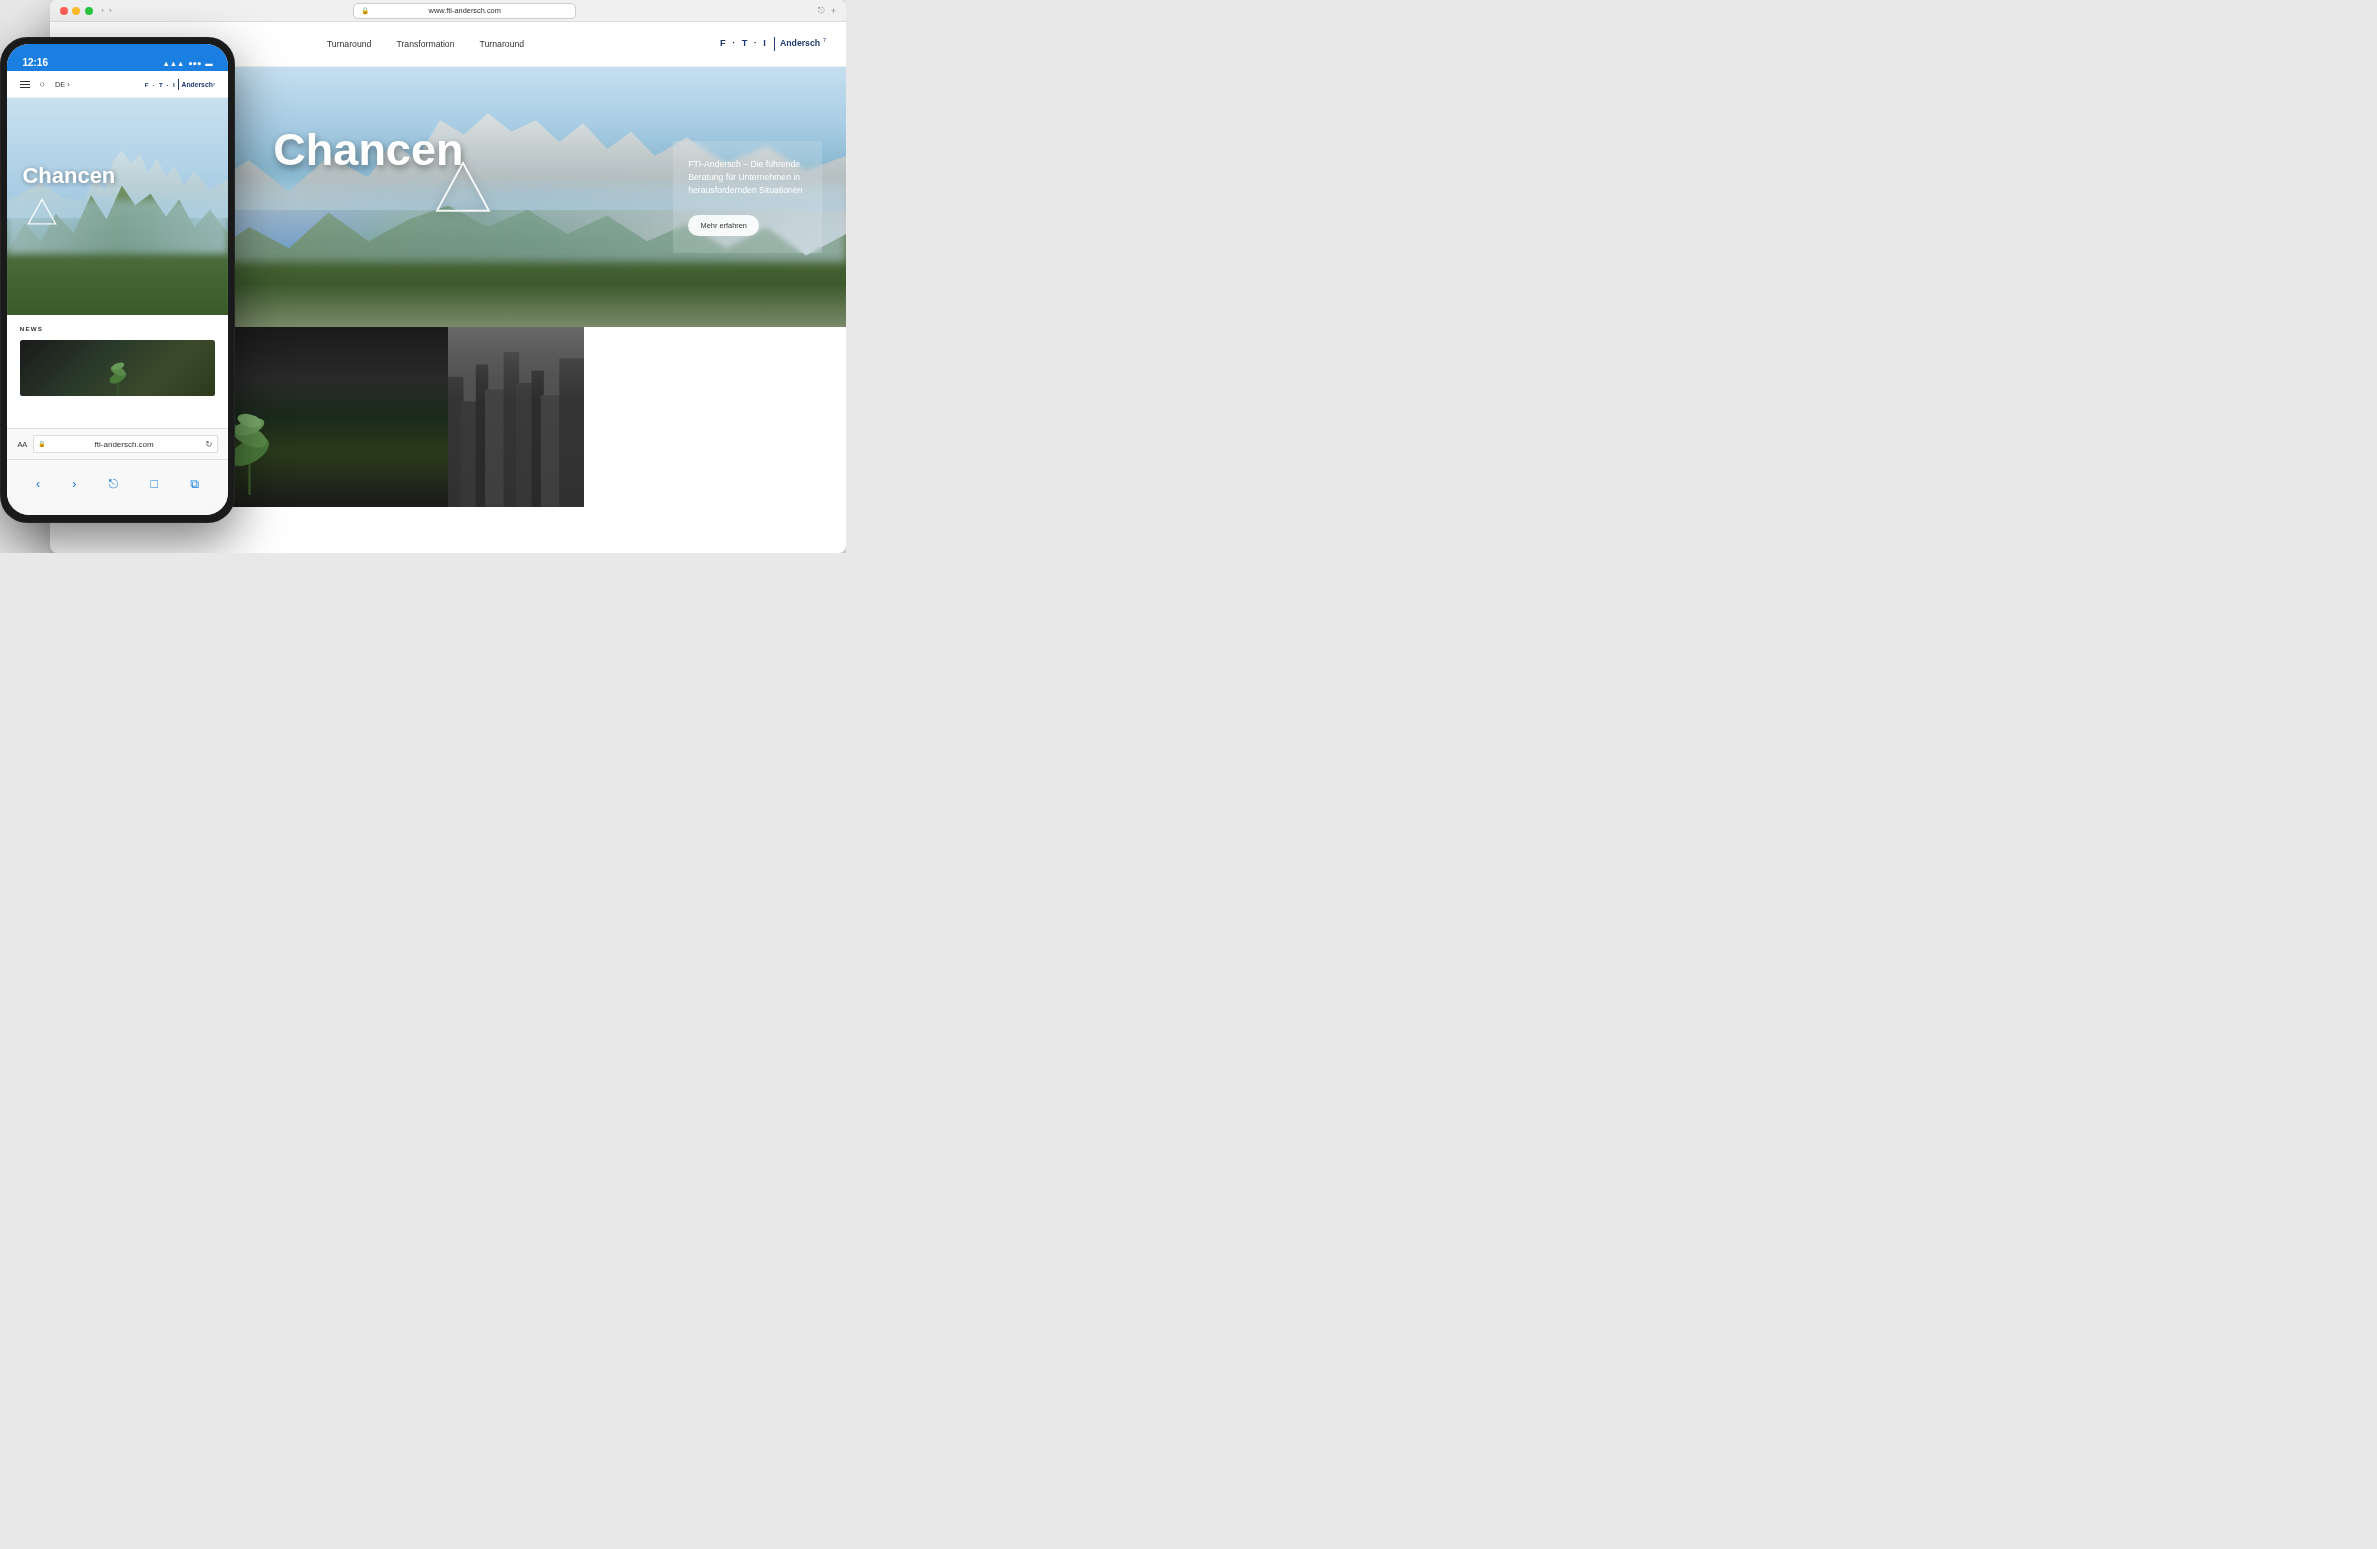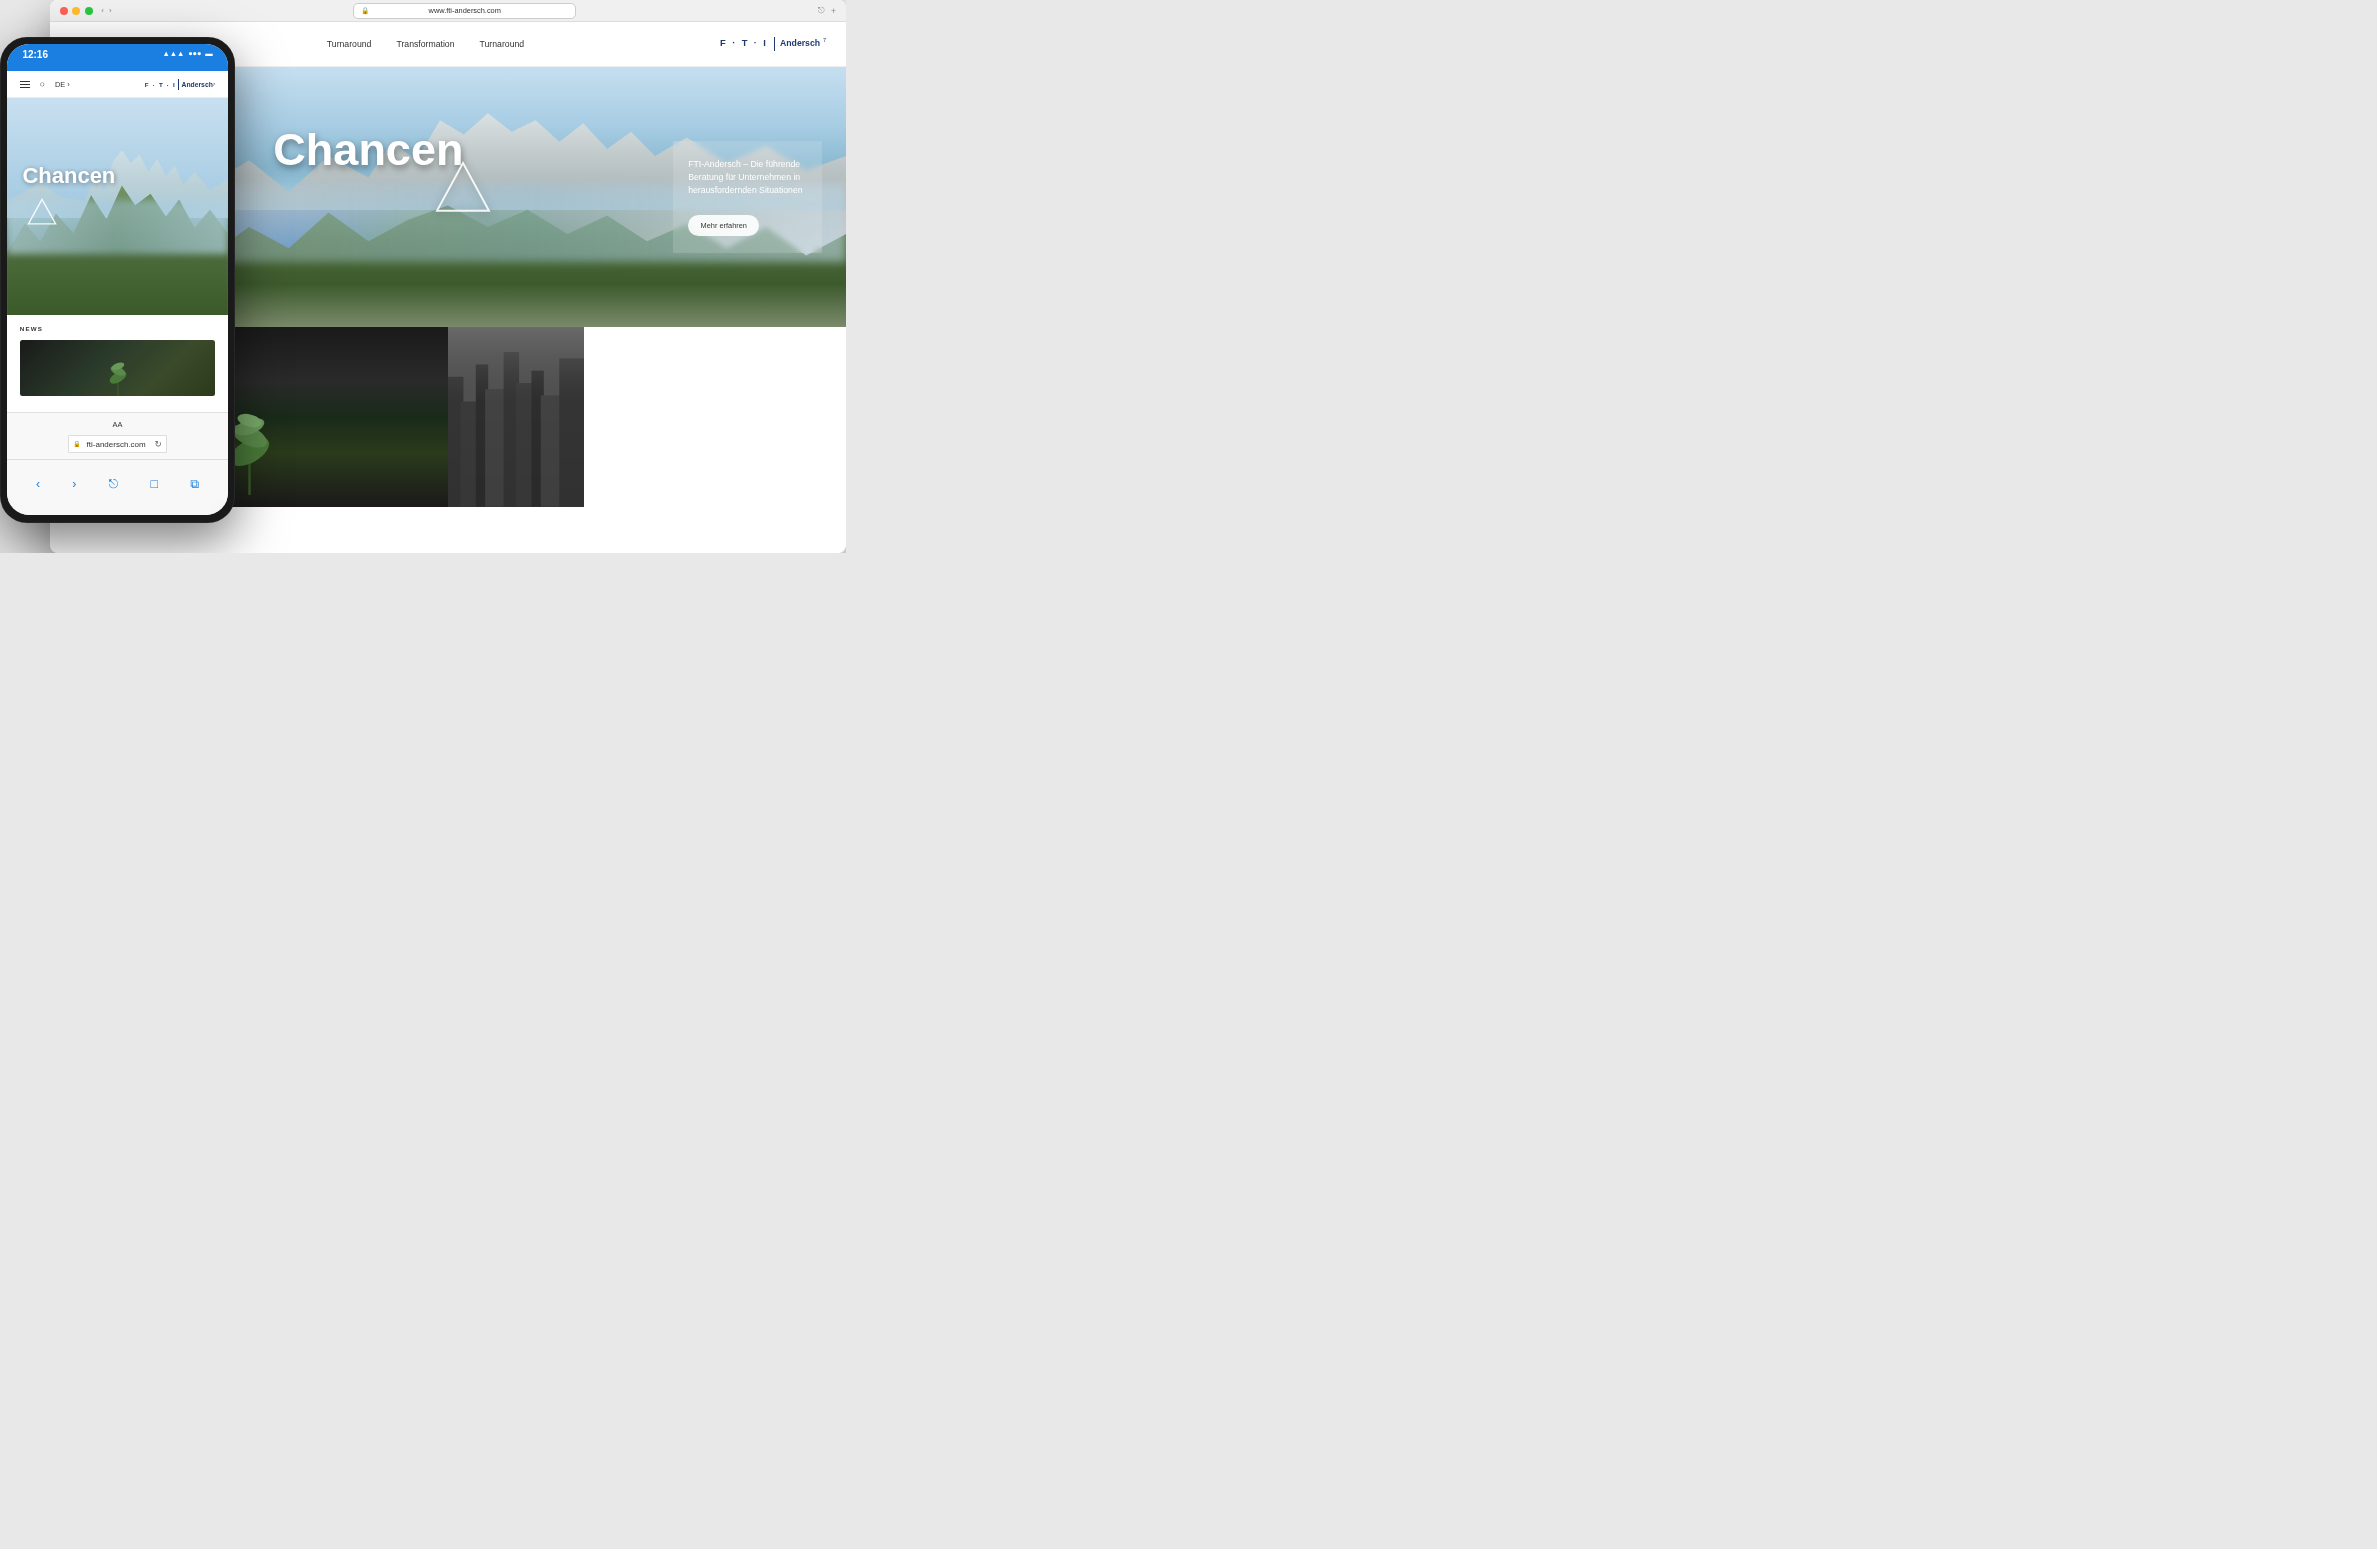--- a/index.html
+++ b/index.html
@@ -369,21 +369,21 @@
       border-radius: 22px;
       overflow: hidden;
       height: 471px;
       position: relative;
     }
 
     
     .phone-status-bar {
       background: #1a7fe0;
       display: flex;
-      align-items: flex-start;
+      align-items: flex-end;
       justify-content: space-between;
       padding: 5px 15px 3.7px;
       height: 27px;
     }
 
     .phone-time {
       font-size: 10px;
       font-weight: 700;
       color: #fff;
     }
@@ -531,21 +531,21 @@
     
     .phone-url-bar {
       background: #f8f8f8;
       border-top: 0.6px solid #e0e0e0;
       padding: 6.2px 10px;
       display: flex;
       align-items: center;
       gap: 6.2px;
       position: absolute;
       bottom: 56px;
-      left: 0; right: 0; flex-direction: column;
+      left: 0; right: 0;
     }
 
     .phone-aa {
       font-size: 7.4px;
       color: #333;
       font-weight: 500;
     }
 
     
     .phone-bottom-bar {

